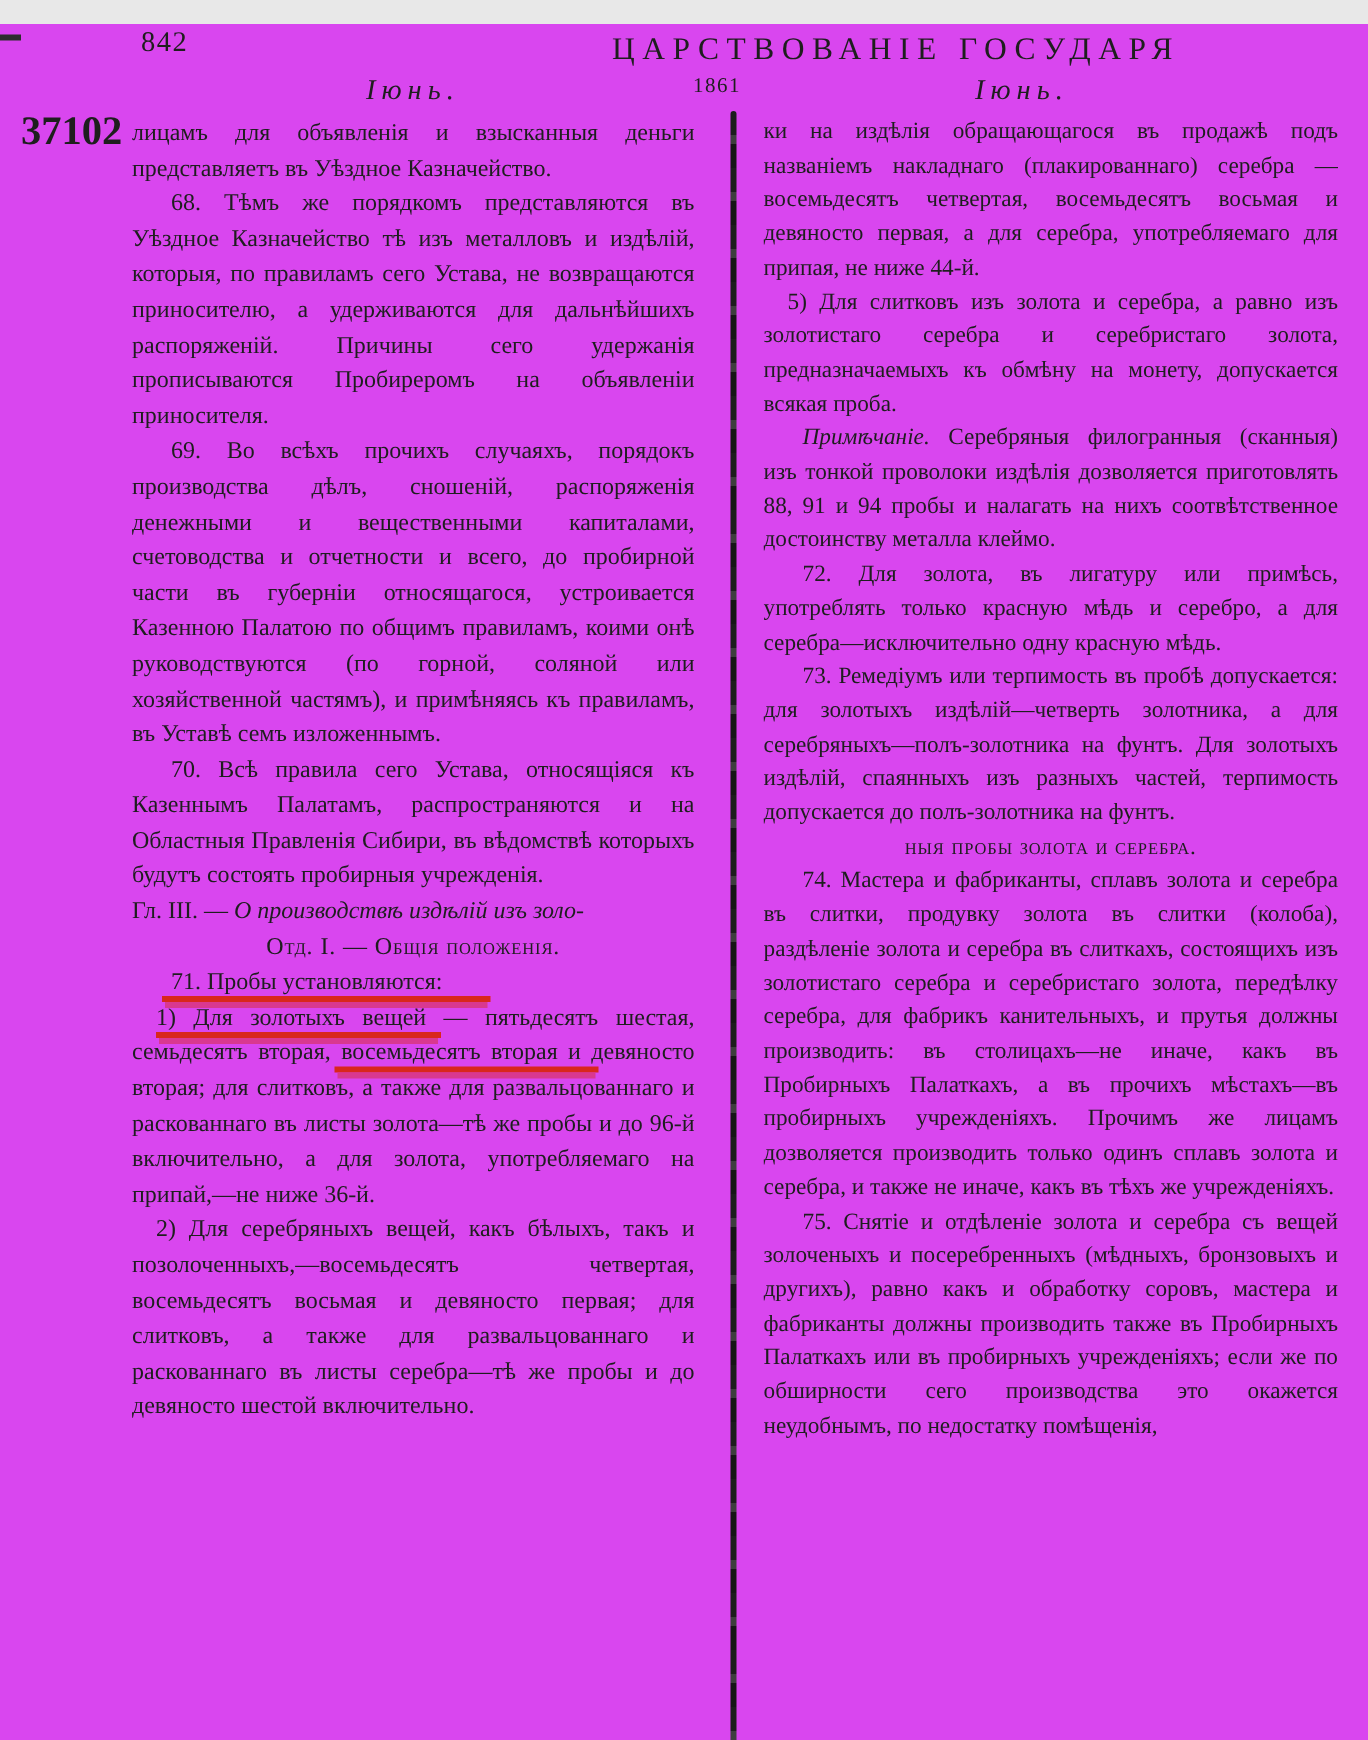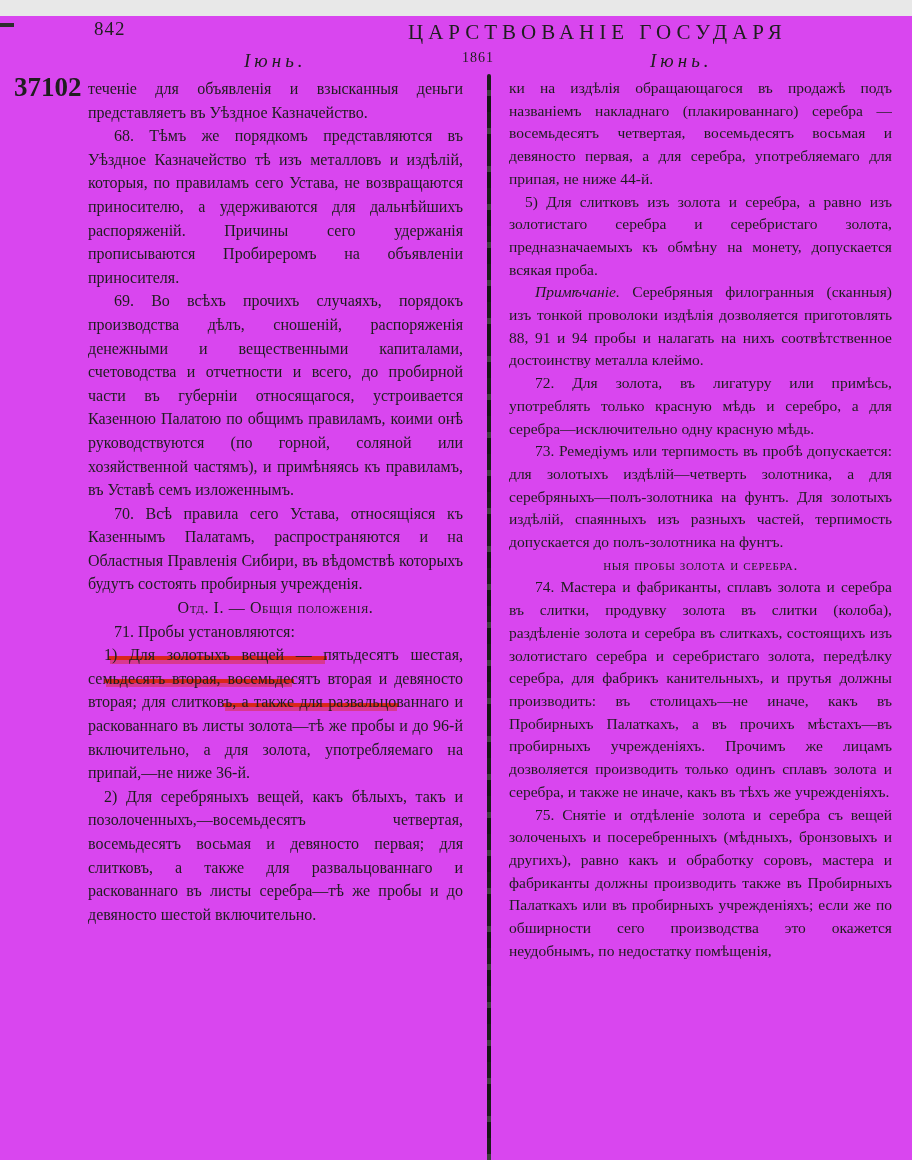--- a/index.html
+++ b/index.html
@@ -26,21 +26,21 @@
   .col p.item{text-indent:16px;}
   .it{font-style:italic;}
   .sc{font-variant:small-caps;letter-spacing:0.6px;}
   .ch-line1{text-indent:0;}
   .ch-line2{text-align:center;}
   .otd-center{text-align:center;text-indent:0;}
   .otd-line2{text-align:center;text-indent:0;}
   
   .ru{
     border-bottom:4px solid #d9271c;
-    padding-bottom:16px;
+    padding-bottom:1px;
     box-shadow:0 6px 0 -2px rgba(217,39,28,0.45);
   }
   .ru-71{padding-left:6px;margin-left:-6px;padding-right:32px;margin-right:-32px;}
   .ru-a{padding-right:10px;margin-right:-10px;}
   .ru-b{padding-left:4px;margin-left:-4px;padding-right:12px;margin-right:-12px;}
   
   .divider{
     position:absolute;left:487px;top:58px;width:4px;height:1094px;
     background:repeating-linear-gradient(180deg,#1d1d1d 0 16px,#3e3e3e 16px 22px,#161616 22px 38px);
     border-radius:2px;
@@ -60,24 +60,25 @@
 
   <span class="pagenum">842</span>
   <div class="run-title">ЦАРСТВОВАНІЕ ГОСУДАРЯ</div>
   <span class="month-left">Іюнь.</span>
   <span class="year">1861</span>
   <span class="month-right">Іюнь.</span>
 
   <div class="act-num">37102</div>
 
   <div class="col col-left">
-    <p class="noind">теченіе для объявленія и взысканныя деньги представляетъ въ Уѣздное Казначейство.</p>
+    <p class="noind">лицамъ для объявленія и взысканныя деньги представляетъ въ Уѣздное Казначейство.</p>
     <p>68. Тѣмъ же порядкомъ представляются въ Уѣздное Казначейство тѣ изъ металловъ и издѣлій, которыя, по правиламъ сего Устава, не возвращаются приносителю, а удерживаются для дальнѣйшихъ распоряженій. Причины сего удержанія прописываются Пробиреромъ на объявленіи приносителя.</p>
     <p>69. Во всѣхъ прочихъ случаяхъ, порядокъ производства дѣлъ, сношеній, распоряженія денежными и вещественными капиталами, счетоводства и отчетности и всего, до пробирной части въ губерніи относящагося, устроивается Казенною Палатою по общимъ правиламъ, коими онѣ руководствуются (по горной, соляной или хозяйственной частямъ), и примѣняясь къ правиламъ, въ Уставѣ семъ изложеннымъ.</p>
     <p>70. Всѣ правила сего Устава, относящіяся къ Казеннымъ Палатамъ, распространяются и на Областныя Правленія Сибири, въ вѣдомствѣ которыхъ будутъ состоять пробирныя учрежденія.</p>
+    <div class="ch-line1"><span>Гл. III. —</span> <span class="it">О производствѣ издѣлій изъ золо-</span></div>
     <div class="otd-center sc">Отд. I. — Общія положенія.</div>
     <p><span class="ru ru-71">71. Пробы установляются:</span></p>
     <p class="item"><span class="ru ru-a">1) Для золотыхъ вещей</span><span> — пятьдесятъ шестая, семьдесятъ вторая, </span><span class="ru ru-b">восемьдесятъ вторая и</span><span> девяносто вторая; для слитковъ, а также для развальцованнаго и раскованнаго въ листы золота—тѣ же пробы и до 96-й включительно, а для золота, употребляемаго на припай,—не ниже 36-й.</span></p>
     <p class="item">2) Для серебряныхъ вещей, какъ бѣлыхъ, такъ и позолоченныхъ,—восемьдесятъ четвертая, восемьдесятъ восьмая и девяносто первая; для слитковъ, а также для развальцованнаго и раскованнаго въ листы серебра—тѣ же пробы и до девяносто шестой включительно.</p>
 
   </div>
 
   <div class="divider"></div>
 
   <div class="col col-right">

